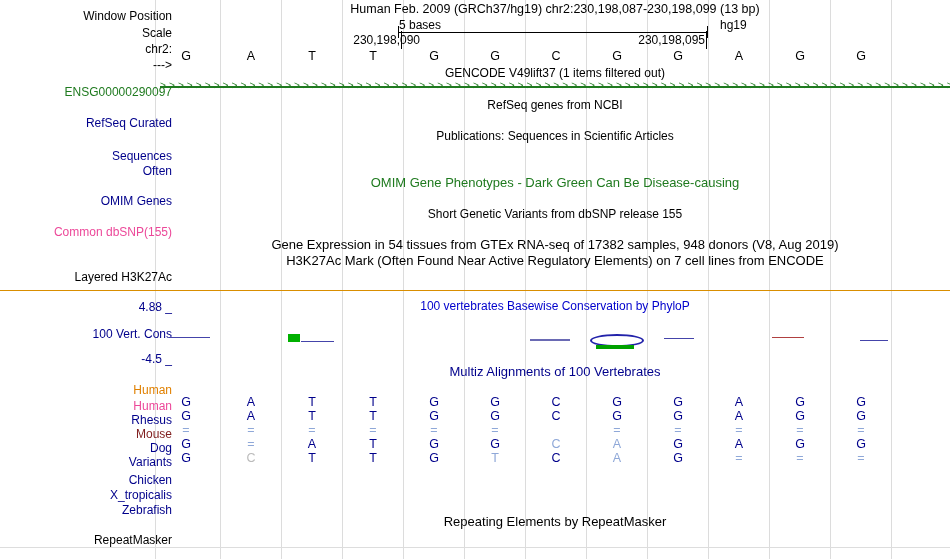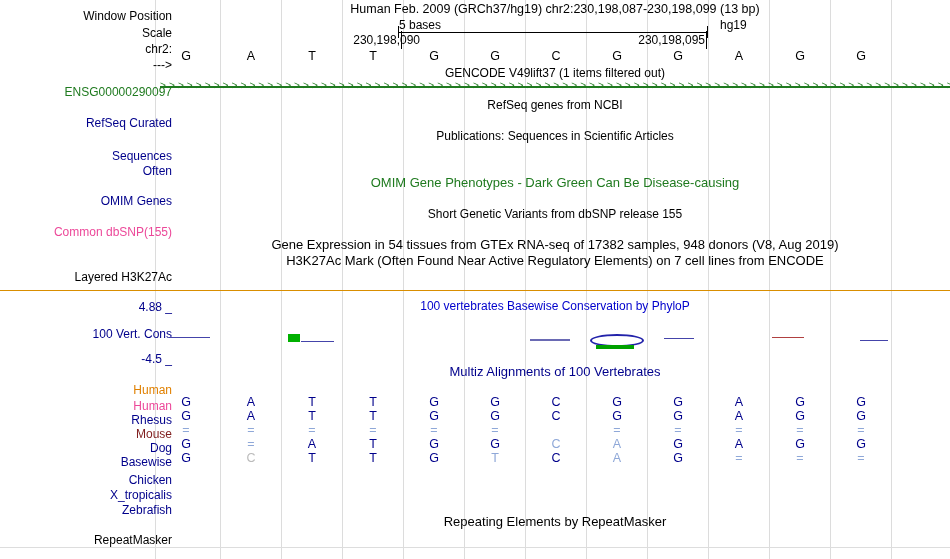--- a/index.html
+++ b/index.html
@@ -88,21 +88,21 @@
       <div class="label" style="top: 221px; right: 6px; color: #ec4899;">Common dbSNP(155)</div>
       <div class="label" style="top: 266px; right: 6px; color: rgb(0, 0, 0);">Layered H3K27Ac</div>
       <div class="label" style="top: 296px; right: 6px; color: rgb(0, 0, 139);">4.88 _</div>
       <div class="label" style="top: 323px; right: 6px; color: rgb(0, 0, 139);">100 Vert. Cons</div>
       <div class="label" style="top: 348px; right: 6px; color: rgb(0, 0, 139);">-4.5 _</div>
       <div class="label" style="top: 379px; right: 6px; color: rgb(224, 128, 0);">Human</div>
       <div class="label" style="top: 395px; right: 6px; color: #ec4899;">Human</div>
       <div class="label" style="top: 409px; right: 6px; color: rgb(0, 0, 139);">Rhesus</div>
       <div class="label" style="top: 423px; right: 6px; color: #7f1d1d; margin-left: 18px;">Mouse</div>
       <div class="label" style="top: 437px; right: 6px; color: rgb(0, 0, 139);">Dog</div>
-      <div class="label" style="top: 451px; right: 6px; color: rgb(0, 0, 139);">Basewise</div>
+      <div class="label" style="top: 451px; right: 6px; color: rgb(0, 0, 139);">Variants</div>
       <div class="label" style="top: 469px; right: 6px; color: rgb(0, 0, 139);">Chicken</div>
       <div class="label" style="top: 484px; right: 6px; color: rgb(0, 0, 139);">X_tropicalis</div>
       <div class="label" style="top: 499px; right: 6px; color: rgb(0, 0, 139);">Zebrafish</div>
       <div class="label" style="top: 529px; right: 6px; color: rgb(0, 0, 0);">RepeatMasker</div>
     </div>
 
   <div id="track-area">
 
     <div class="track-title" style="top:2px;font-size:12.5px;">Human Feb. 2009 (GRCh37/hg19)   chr2:230,198,087-230,198,099 (13 bp)</div>
 

